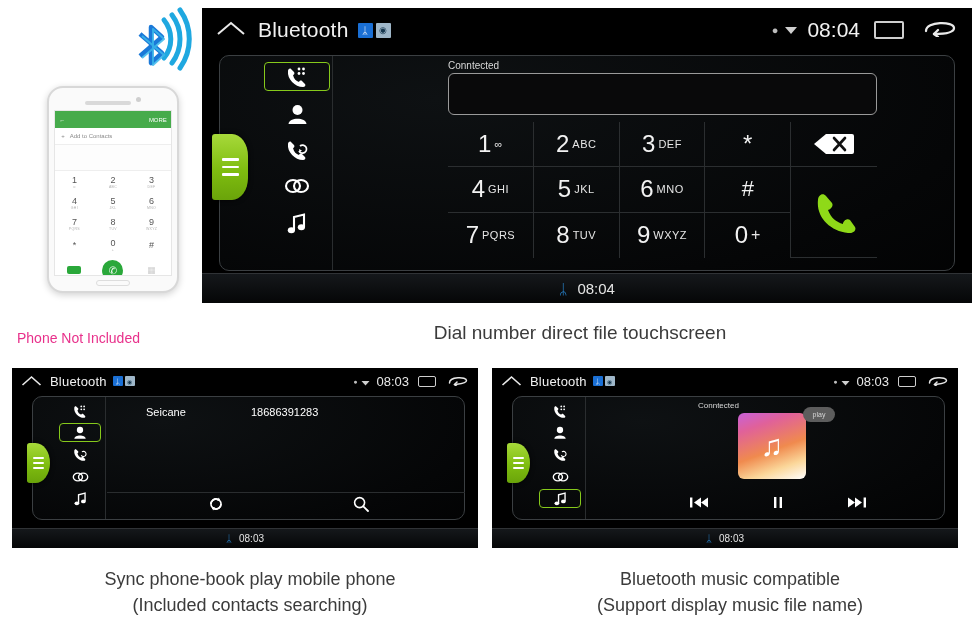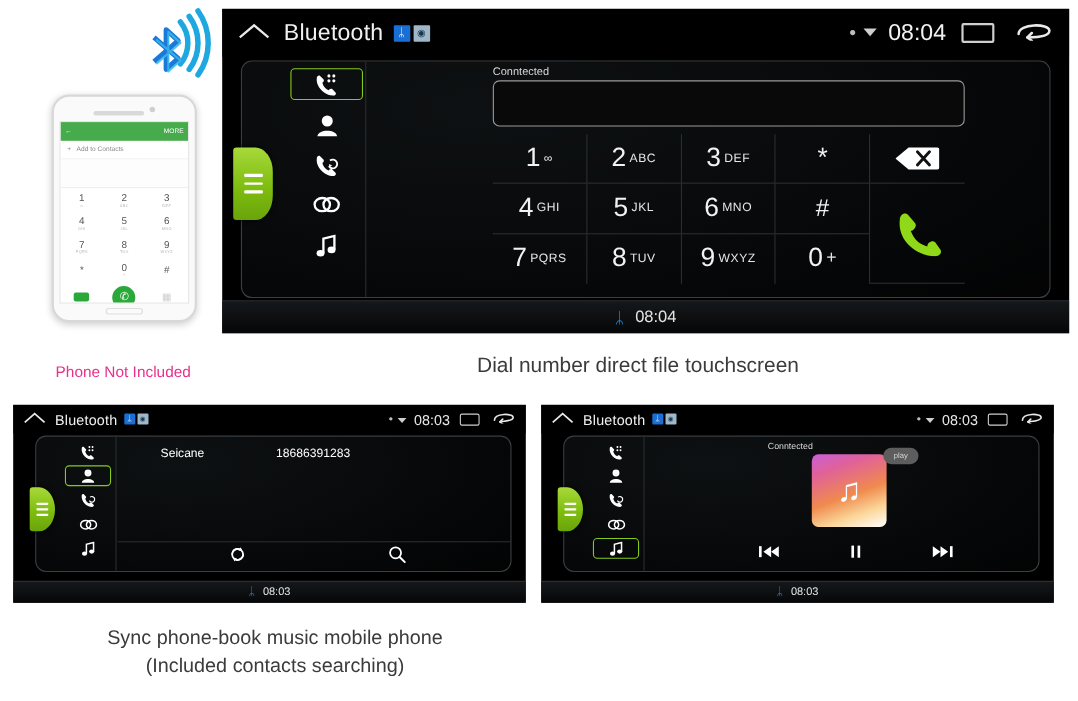--- a/index.html
+++ b/index.html
@@ -96,21 +96,21 @@
   .ph-key { height:21px; display:flex; flex-direction:column; align-items:center;
     justify-content:center; color:#555; font-size:9px; }
   .ph-key small { font-size:3.5px; color:#b2b2b2; letter-spacing:.3px; }
   .ph-actions { display:grid; grid-template-columns:repeat(3,1fr); align-items:center; height:30px; }
   .ph-call { width:21px; height:21px; border-radius:50%; background:#2aa83a; color:#fff;
     display:flex; align-items:center; justify-content:center; margin:0 auto; font-size:10px; }
   .ph-vm { width:14px; height:8px; background:#2aa83a; border-radius:2px; margin:0 auto; }
   .phone-home { width:34px; height:6px; border:1px solid #ddd; border-radius:4px; margin:4px 0 5px; }
 
   .bt-logo { position:absolute; }
-  .not-included { position:absolute; color:#e8318b; text-align:center; }
+  .not-included { position:absolute; color:#e8318b; text-align:left; }
 
   
   .album {
     position:absolute; border-radius:6px; overflow:hidden;
     background:
       linear-gradient(160deg,#c861d8 0%, #e0619a 22%, #f08a4e 55%, #fbd79a 78%, #ffffff 100%);
     display:flex; align-items:center; justify-content:center;
   }
   .album::before{
     content:""; position:absolute; left:-30%; bottom:-45%; width:180%; height:110%;
@@ -476,21 +476,21 @@
       </div>
     </div>
 
     <div class="bottombar" style="height:20px; font-size:10px;">
       <span class="btsym" style="font-size:10px; margin-right:7px;">ᛦ</span>
       <span>08:03</span>
     </div>
   </div>
 
   <div class="caption" style="left:25px; top:566px; width:450px; font-size:18px; line-height:26px;">
-    <div>Sync phone-book music mobile phone</div>
+    <div>Sync phone-book play mobile phone</div>
     <div>(Included contacts searching)</div>
   </div>
 
   <div class="unit" style="left:492px; top:368px; width:466px; height:180px;">
 
     <div class="unit-statusbar" style="height:26px; padding:0 9px;">
       <span>
         <svg width="21" height="11" viewBox="0 0 21 11">
             <path d="M1.5 10 L10.5 2 L19.5 10" fill="none" stroke="#e9e9e9" stroke-width="1.6"></path>
           </svg>
@@ -591,14 +591,18 @@
         </span>
       </div>
     </div>
 
     <div class="bottombar" style="height:20px; font-size:10px;">
       <span class="btsym" style="font-size:10px; margin-right:7px;">ᛦ</span>
       <span>08:03</span>
     </div>
   </div>
 
+  <div class="caption" style="left:505px; top:566px; width:450px; font-size:18px; line-height:26px;">
+    <div>Bluetooth music compatible</div>
+    <div>(Support display music file name)</div>
+  </div>
 
 </div>
 
 </body></html>

